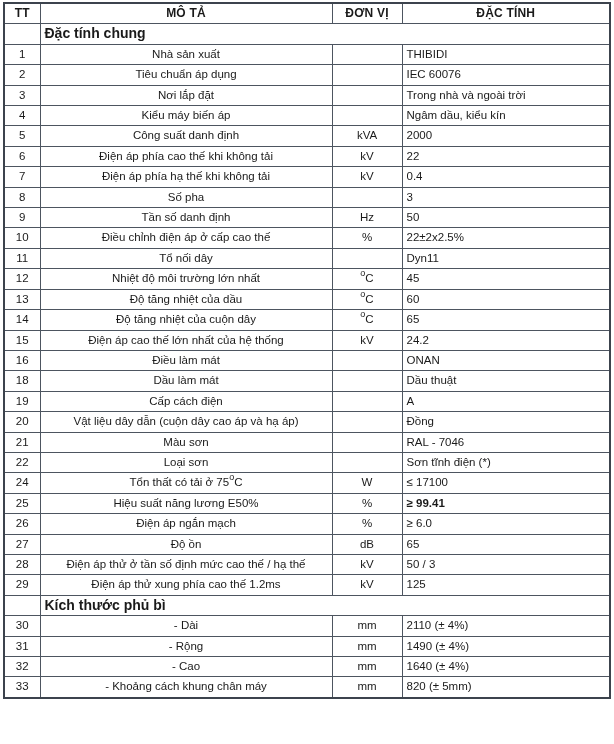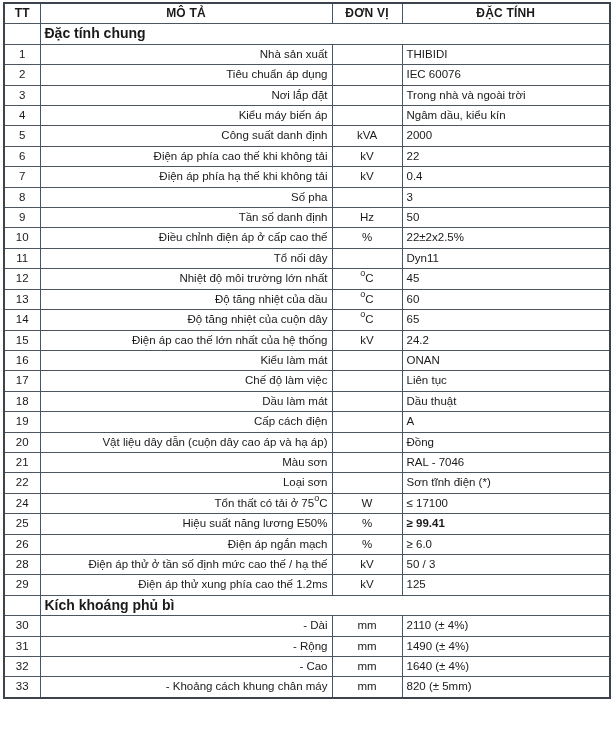--- a/index.html
+++ b/index.html
@@ -51,21 +51,21 @@
   thead th {
     height: 28px;
     line-height: 28px;
     text-align: center;
     font-weight: bold;
     letter-spacing: .2px;
     font-size: 12px;
     border-bottom: 1.5px solid #3c434d;
   }
   td.tt      { text-align: center; }
-  td.desc    { text-align: right; }
+  td.desc    { text-align: center; }
   td.unit    { text-align: center; }
   td.val     { text-align: left; }
   td.bold, .bold { font-weight: bold; }
 
   tr.section td.sec-title {
     text-align: left;
     font-weight: bold;
     font-size: 14px;
   }
   tr.section td.tt { border-right: 1px solid #4d5560; }
@@ -185,29 +185,23 @@
           <td class="val">65</td>
         </tr>
         <tr>
           <td class="tt">15</td>
           <td class="desc">Điện áp cao thế lớn nhất của hệ thống</td>
           <td class="unit">kV</td>
           <td class="val">24.2</td>
         </tr>
         <tr>
           <td class="tt">16</td>
-          <td class="desc">Kiểu làm mát</td>
+          <td class="desc">Điều làm mát</td>
           <td class="unit"></td>
           <td class="val">ONAN</td>
-        </tr>
-        <tr>
-          <td class="tt">17</td>
-          <td class="desc">Chế độ làm việc</td>
-          <td class="unit"></td>
-          <td class="val">Liên tục</td>
         </tr>
         <tr>
           <td class="tt">18</td>
           <td class="desc">Dầu làm mát</td>
           <td class="unit"></td>
           <td class="val">Dầu thuật</td>
         </tr>
         <tr>
           <td class="tt">19</td>
           <td class="desc">Cấp cách điện</td>
@@ -244,34 +238,40 @@
           <td class="unit">%</td>
           <td class="val bold">≥ 99.41</td>
         </tr>
         <tr>
           <td class="tt">26</td>
           <td class="desc">Điện áp ngắn mạch</td>
           <td class="unit">%</td>
           <td class="val">≥ 6.0</td>
         </tr>
         <tr>
+          <td class="tt">27</td>
+          <td class="desc">Độ ồn</td>
+          <td class="unit">dB</td>
+          <td class="val">65</td>
+        </tr>
+        <tr>
           <td class="tt">28</td>
           <td class="desc">Điện áp thử ở tần số định mức cao thế / hạ thế</td>
           <td class="unit">kV</td>
           <td class="val">50 / 3</td>
         </tr>
         <tr>
           <td class="tt">29</td>
           <td class="desc">Điện áp thử xung phía cao thế 1.2ms</td>
           <td class="unit">kV</td>
           <td class="val">125</td>
         </tr>
         <tr class="section">
           <td class="tt"></td>
-          <td class="sec-title" colspan="3">Kích khoáng phủ bì</td>
+          <td class="sec-title" colspan="3">Kích thước phủ bì</td>
         </tr>
         <tr>
           <td class="tt">30</td>
           <td class="desc">- Dài</td>
           <td class="unit">mm</td>
           <td class="val">2110 (± 4%)</td>
         </tr>
         <tr>
           <td class="tt">31</td>
           <td class="desc">- Rộng</td>

